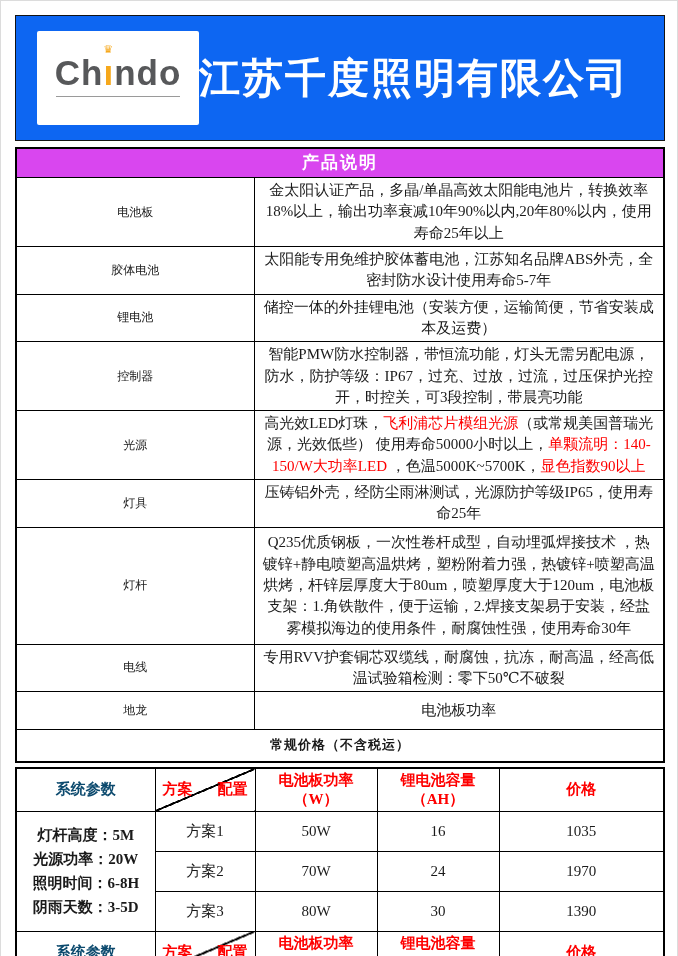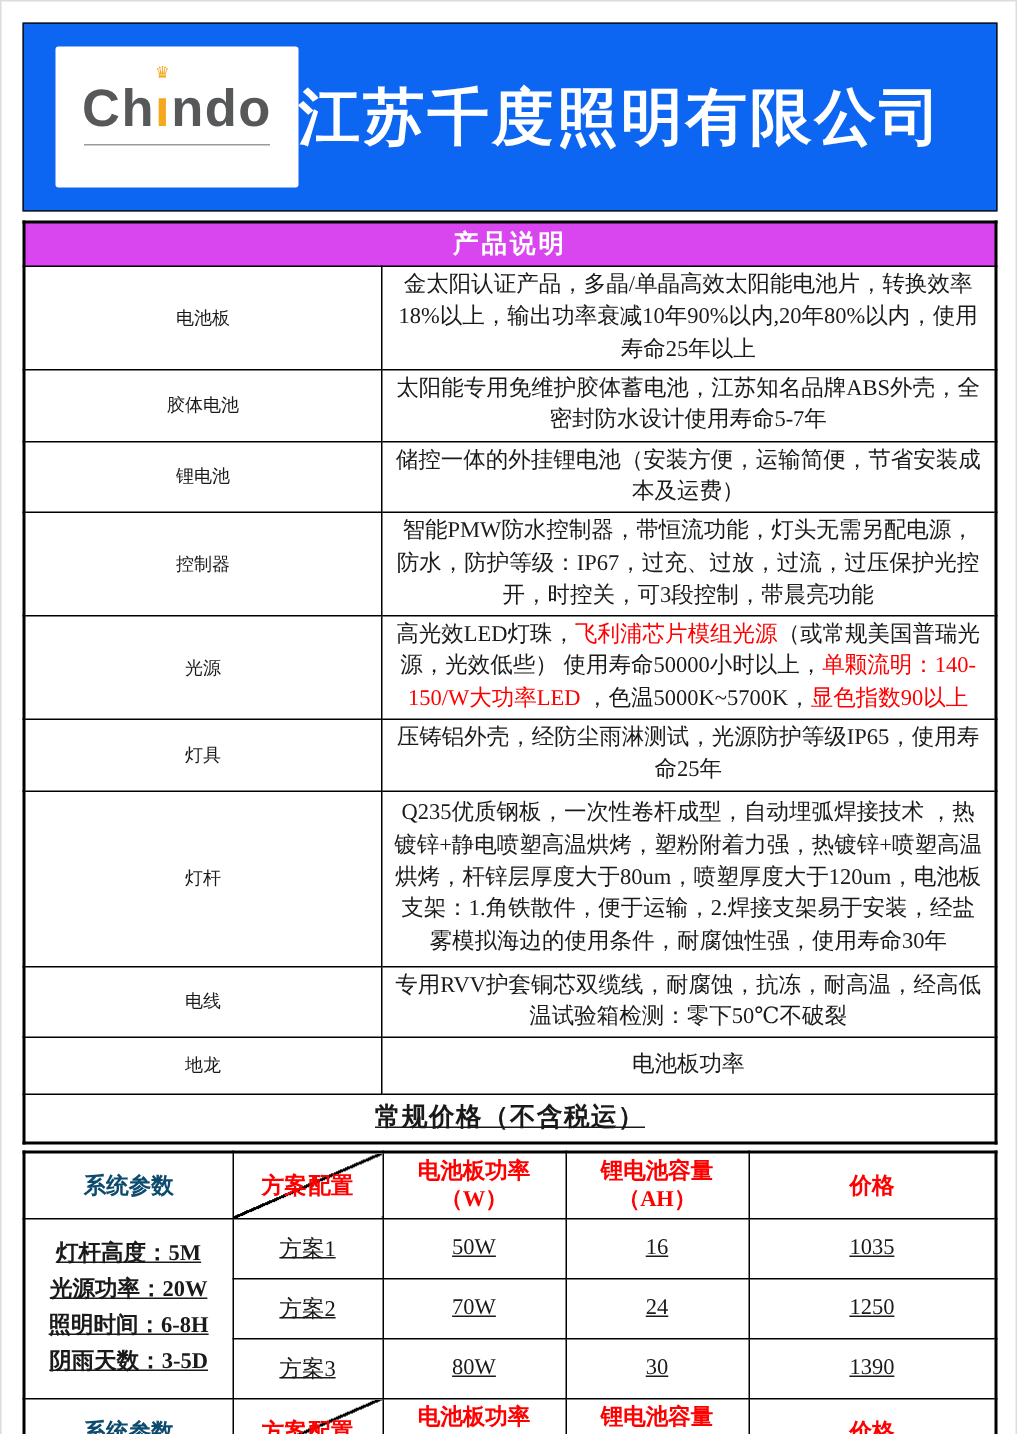--- a/index.html
+++ b/index.html
@@ -39,35 +39,35 @@
   
   table { border-collapse:collapse; width:650px; table-layout:fixed; }
   td { border:1px solid #000; text-align:center; vertical-align:middle; padding:2px 8px; box-sizing:border-box; }
   table.spec { margin-top:6px; border:2px solid #000; font-size:15px; line-height:1.42; }
   table.price { margin-top:4px; border:2px solid #000; font-size:15px; }
   .blue-row td {
     background:#d946ef; color:#ffffff; font-weight:bold; font-size:17px;
     font-family:Liberation Sans, sans-serif; height:28px; letter-spacing:2px;
   }
   .label-cell { width:238px; font-size:12px; }
-  .price-title-row td { height:32px; font-weight:bold; font-size:17px; letter-spacing:1px;text-decoration:underline; }
+  .price-title-row td { height:32px; font-weight:bold; font-size:13px; letter-spacing:1px; }
   .red { color:#fe0000; }
   .hdr td { font-weight:bold; height:40px; }
   .hdr .black-hdr { color:#0c4a6e; }
   .diag-cell {
-    position:relative; padding:12px;
+    position:relative; padding:0;
     background-image:linear-gradient(to bottom right,
       transparent calc(50% - 1px), #000 calc(50% - 1px), #000 calc(50% + 1px), transparent calc(50% + 1px));
   }
   .diag-inner {
     display:flex; width:100%; height:100%; align-items:center; justify-content:space-between;
     padding:0 7px; box-sizing:border-box;
   }
   .params-cell { font-weight:bold; line-height:1.62; font-size:15px; padding:4px 2px; }
-  .plan-row td { height:40px;text-decoration:underline; }
+  .plan-row td { height:40px; }
 </style>
 </head>
 <body>
 
 <div class="page">
 
   <div class="banner">
     <div class="logo-box">
       <div class="brand"><span>Ch</span><span class="i-crown"><span class="crown">♛</span><span>ı</span></span><span>ndo</span></div>
       <div class="logo-divider"></div>
@@ -156,21 +156,21 @@
       </td>
       <td>方案1</td>
       <td>50W</td>
       <td>16</td>
       <td>1035</td>
     </tr>
     <tr class="plan-row">
       <td>方案2</td>
       <td>70W</td>
       <td>24</td>
-      <td>1250</td>
+      <td>1970</td>
     </tr>
     <tr class="plan-row">
       <td>方案3</td>
       <td>80W</td>
       <td>30</td>
       <td>1390</td>
     </tr>
     <tr class="hdr">
       <td class="black-hdr">系统参数</td>
       <td class="diag-cell">

